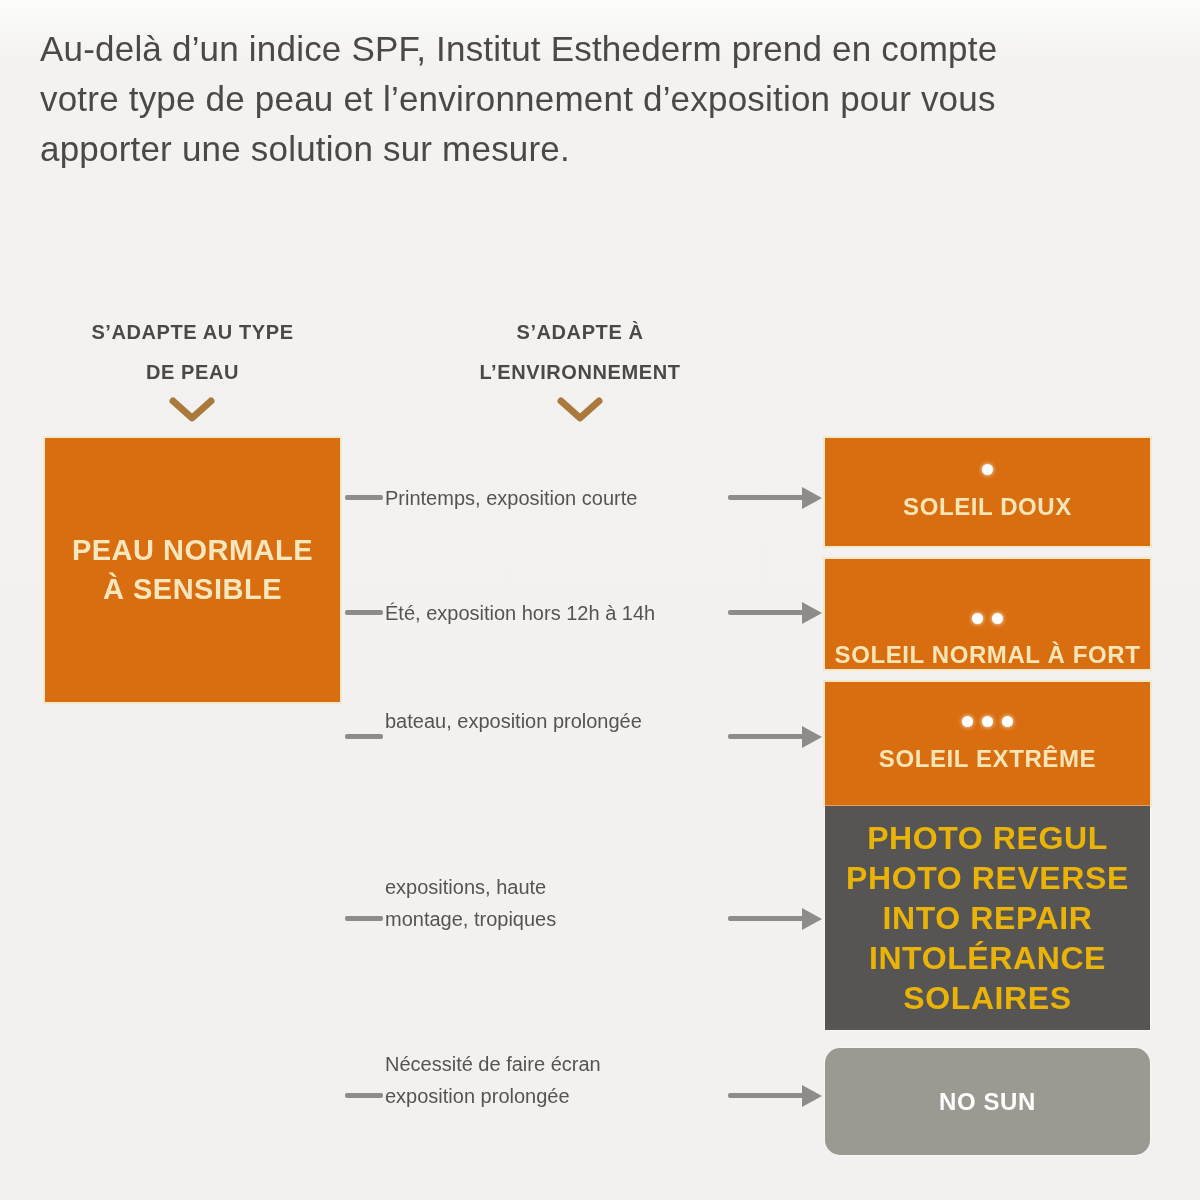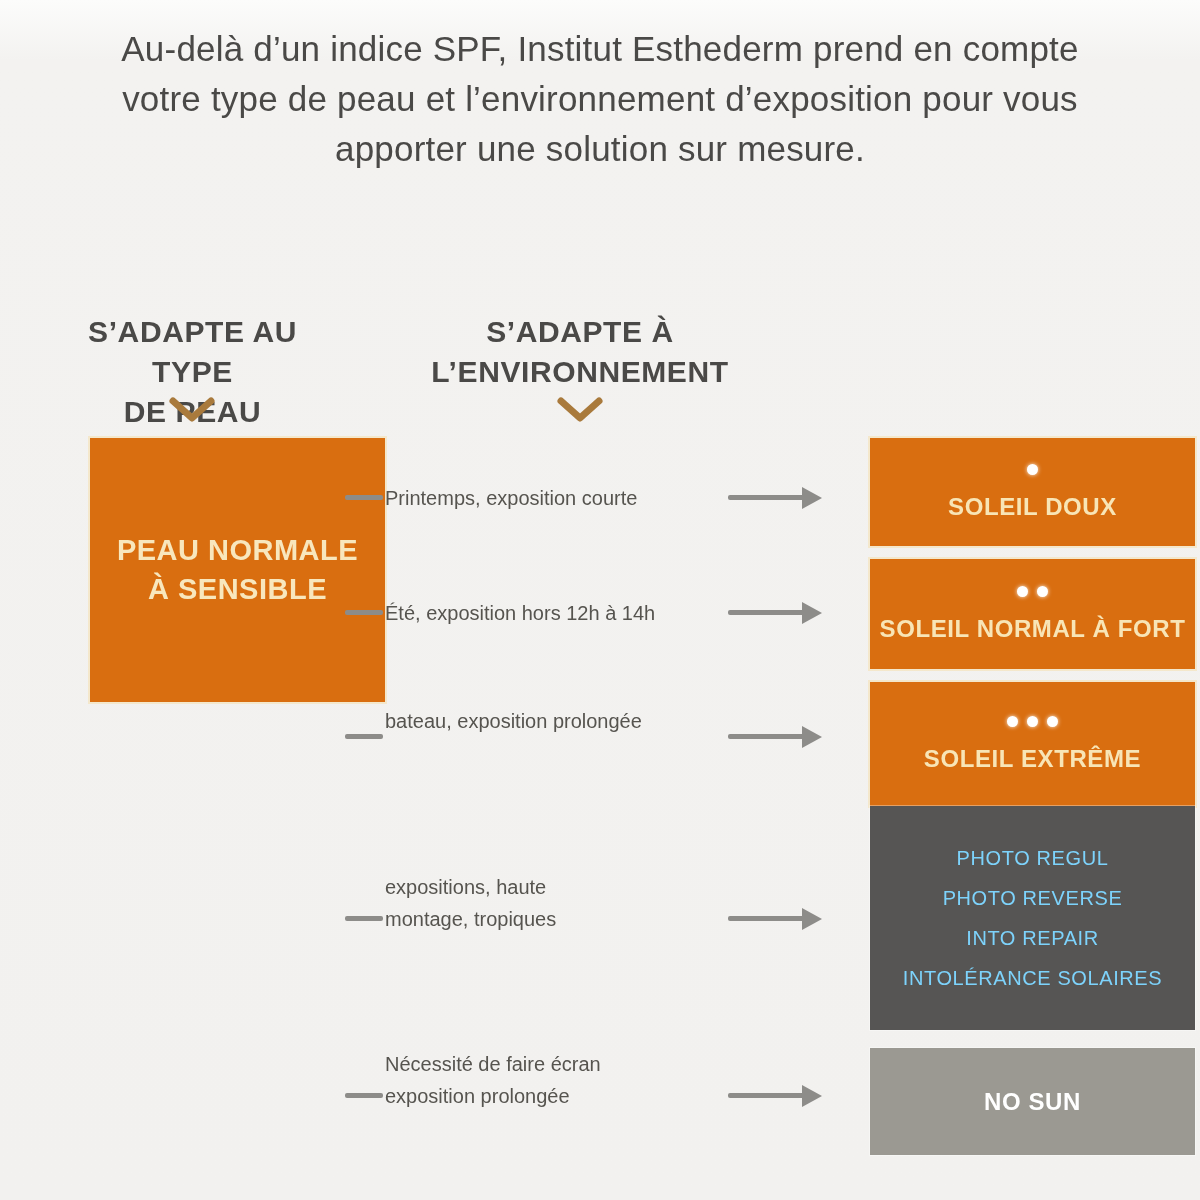--- a/index.html
+++ b/index.html
@@ -4,51 +4,51 @@
 <style>
   html,body{margin:0;padding:0;background:#f2f1ef;}
   .canvas{
     position:relative;width:1200px;height:1200px;overflow:hidden;
     background:linear-gradient(180deg,#fcfcfb 0%,#f3f2f0 5%,#f2f1ef 100%);
     font-family:"Liberation Sans",sans-serif;
   }
   
   .heading{
     position:absolute;top:24px;left:40px;right:40px;
-    text-align:center;color:#4a4947;font-size:35px;line-height:50px;letter-spacing:.2px;
+    color:#4a4947;font-size:35px;line-height:50px;letter-spacing:.2px;
   }
   
   .col-header{
     position:absolute;top:312px;text-align:center;color:#4a4947;
-    font-weight:bold;font-size:30px;line-height:40px;letter-spacing:.6px;
+    font-weight:bold;font-size:20px;line-height:40px;letter-spacing:.6px;
   }
   .col-header.skin{left:45px;width:295px;}
   .col-header.env{left:400px;width:360px;}
   .chevron{position:absolute;top:396px;width:48px;height:28px;}
   .chevron.skin{left:168px;}
   .chevron.env{left:556px;}
   
   .box{
     position:absolute;display:flex;flex-direction:column;align-items:center;
-    justify-content:center;text-align:center;box-sizing:border-box;margin-left:45px;
+    justify-content:center;text-align:center;box-sizing:border-box;
   }
   .box.orange{background:#d96e10;box-shadow:0 0 0 2px rgba(246,221,168,.5);}
   .box.dark{background:#565554;box-shadow:0 0 0 1px rgba(255,255,255,.35);}
-  .box.light{background:#9b9992;box-shadow:0 0 0 1px rgba(255,255,255,.35);}
+  .box.light{background:#9b9992;box-shadow:0 0 0 1px rgba(255,255,255,.35);border-radius:15px;}
   .skin-box{left:45px;width:295px;font-weight:bold;font-size:29px;line-height:39px;letter-spacing:.5px;}
   .skin-box.normal{top:438px;height:264px;color:#f8e7bd;}
   .skin-box.allergic{top:806px;height:348px;color:#ffffff;}
   .env-box{left:825px;width:325px;}
   .env-box.b1{top:438px;height:108px;}
-  .env-box.b2{top:559px;height:110px;}
+  .env-box.b2{top:559px;height:110px;justify-content:flex-end;}
   .env-box.b3{top:682px;height:124px;}
   .env-box.b4{top:806px;height:224px;}
   .env-box.b5{top:1048px;height:107px;}
   .env-label{font-size:24px;font-weight:bold;letter-spacing:.6px;color:#f8e5b6;}
-  .env-box.b4 .env-line{color:#7dd3fc;font-size:20px;font-weight:normal;line-height:40px;letter-spacing:.6px;}
+  .env-box.b4 .env-line{color:#eab308;font-size:32px;font-weight:bold;line-height:40px;letter-spacing:.6px;}
   .env-box.b5 .env-label{color:#ffffff;}
   .dots{display:flex;gap:9px;align-items:center;justify-content:center;height:12px;margin-bottom:17px;}
   .dot{width:11px;height:11px;border-radius:50%;background:#fff;box-shadow:0 0 4px rgba(255,255,255,.9);}
   
   .stub{position:absolute;left:345px;width:38px;height:5px;background:#8d8c89;border-radius:2px;}
   .stub.r1{top:495px}.stub.r2{top:610px}.stub.r3{top:734px}.stub.r4{top:916px}.stub.r5{top:1093px}
   .cond{
     position:absolute;left:385px;width:360px;text-align:left;
     color:#56544f;font-size:20px;line-height:32px;
   }

